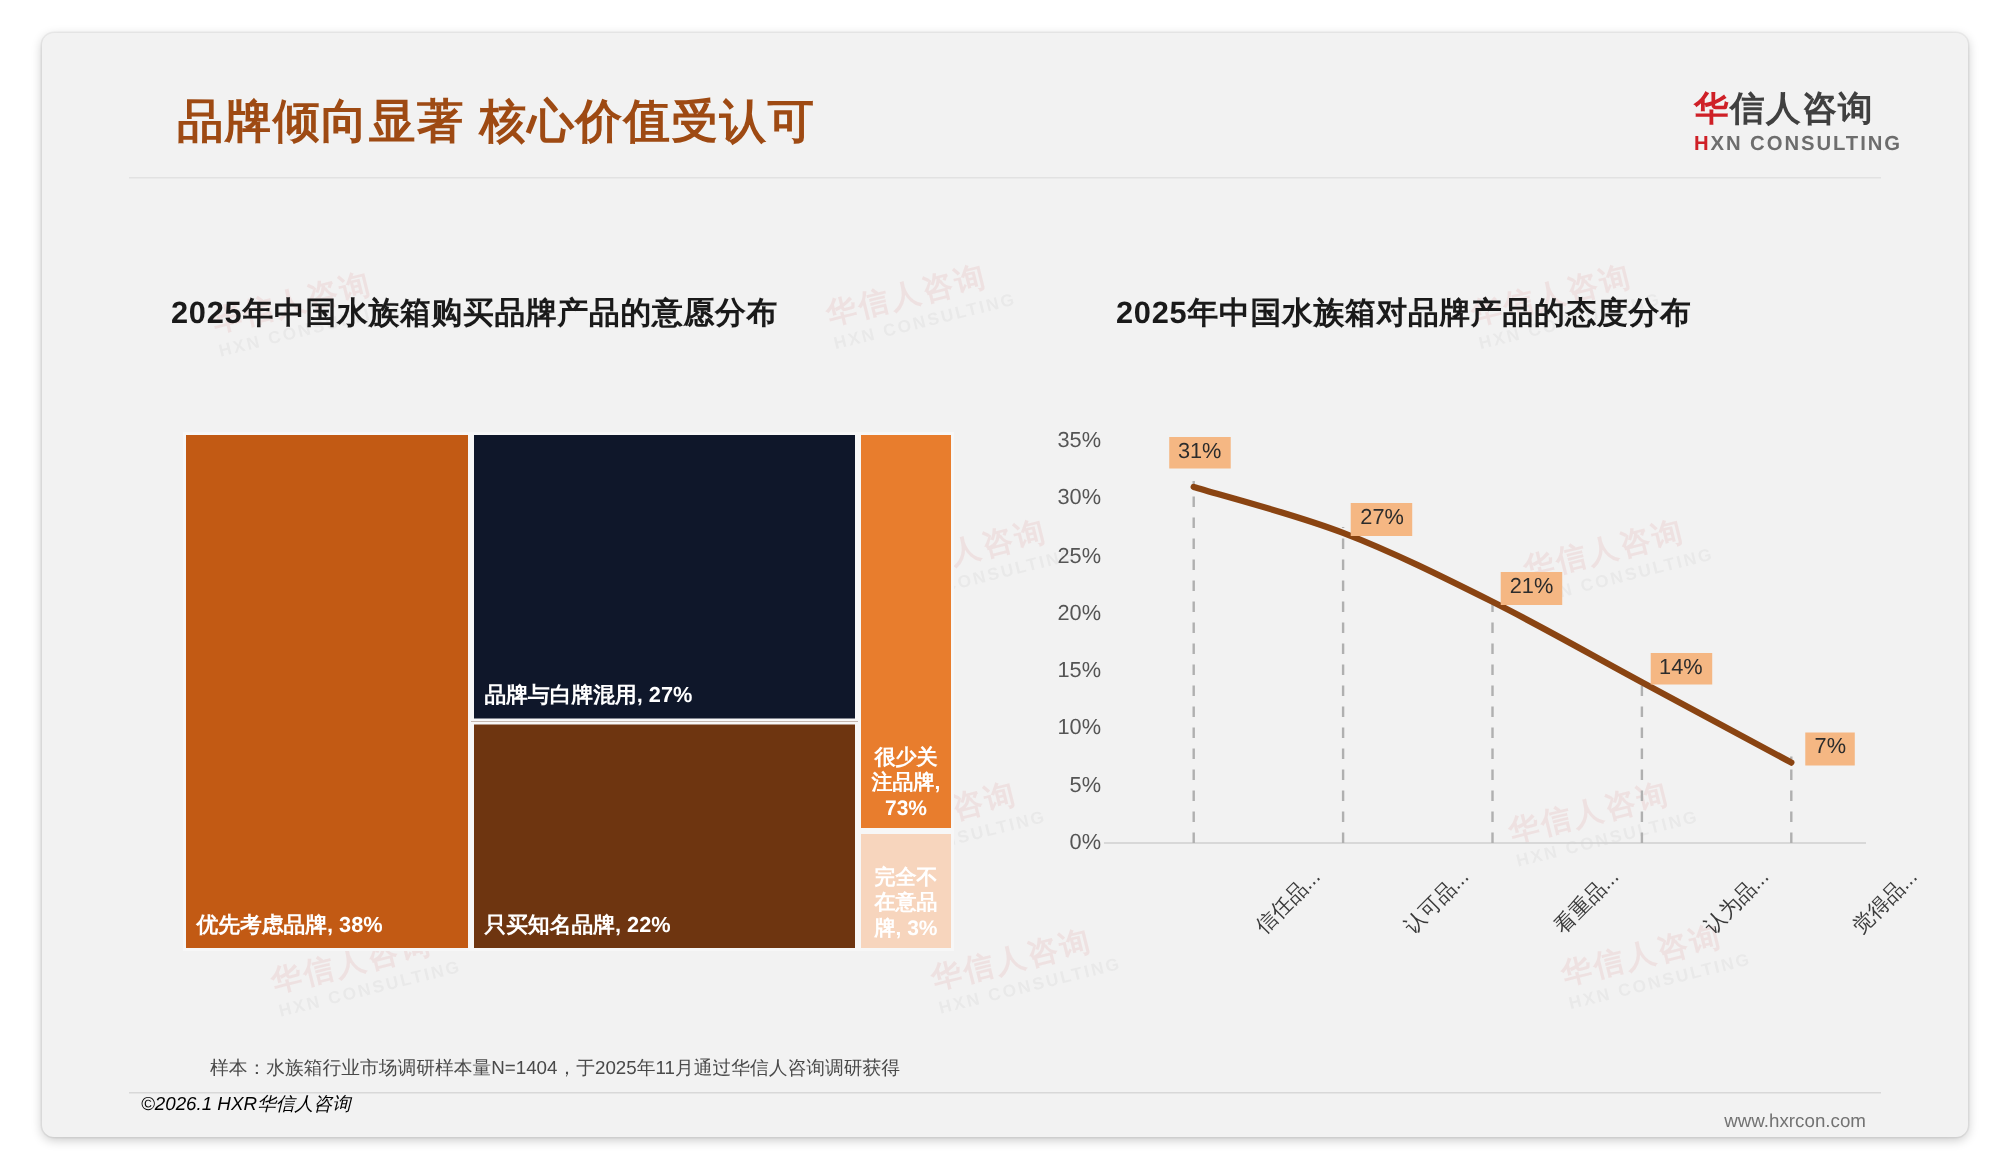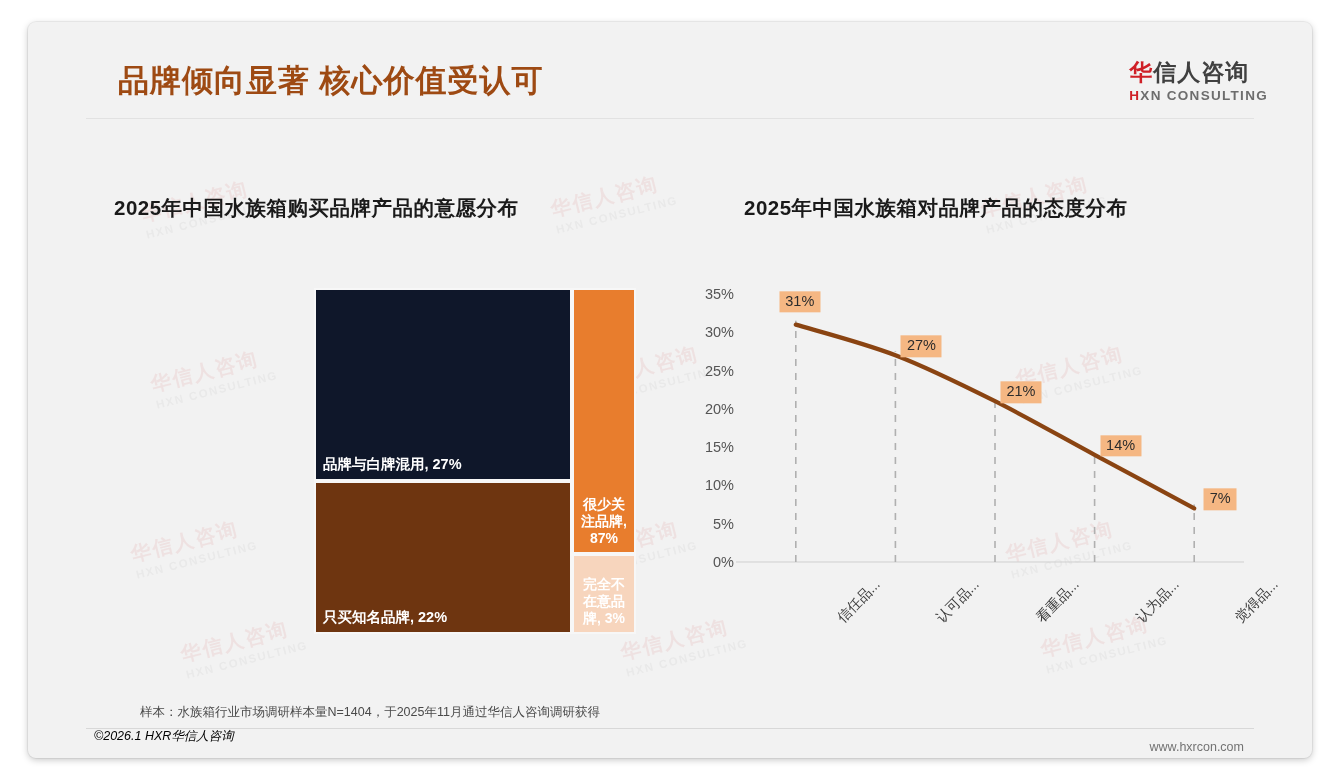--- a/index.html
+++ b/index.html
@@ -264,28 +264,31 @@
     <div class="header-rule"></div>
     <div class="logo">
       <div class="logo-cn"><span class="red">华</span><span>信人咨询</span></div>
       <div class="logo-en"><span class="red">H</span><span>XN CONSULTING</span></div>
     </div>
   </div>
 
   <div class="panel" id="panel-left">
     <div class="panel-title">2025年中国水族箱购买品牌产品的意愿分布</div>
     <div class="treemap" id="treemap">
+        <div class="tm-cell" style="left: 0px; top: 0px; width: 192px; height: 346px; background: rgb(194, 90, 20);">
+          <div class="tm-label">优先考虑品牌, 38%</div>
+        </div>
         <div class="tm-cell" style="left: 192px; top: 0px; width: 258px; height: 193px; background: #0f172a;">
           <div class="tm-label">品牌与白牌混用, 27%</div>
         </div>
         <div class="tm-cell" style="left: 192px; top: 193px; width: 258px; height: 153px; background: rgb(110, 53, 16);">
           <div class="tm-label">只买知名品牌, 22%</div>
         </div>
         <div class="tm-cell" style="left: 450px; top: 0px; width: 64px; height: 266px; background: rgb(232, 125, 45);">
-          <div class="tm-label center" style="font-size: 14px;">很少关注品牌, 87%</div>
+          <div class="tm-label center" style="font-size: 14px;">很少关注品牌, 73%</div>
         </div>
         <div class="tm-cell" style="left: 450px; top: 266px; width: 64px; height: 80px; background: rgb(247, 213, 189);">
           <div class="tm-label center" style="font-size: 14px;">完全不在意品牌, 3%</div>
         </div>
       </div>
   </div>
 
   <div class="panel" id="panel-right">
     <div class="panel-title">2025年中国水族箱对品牌产品的态度分布</div>
     <div class="linechart" id="linechart">

